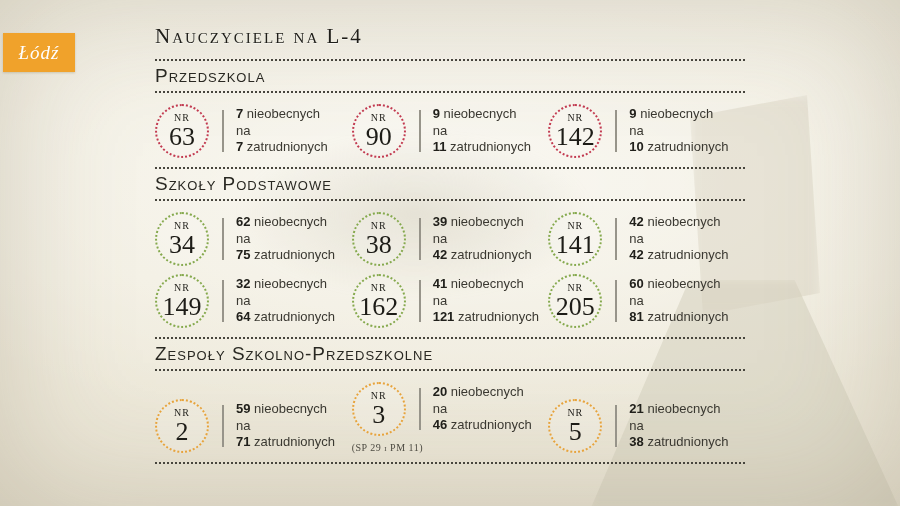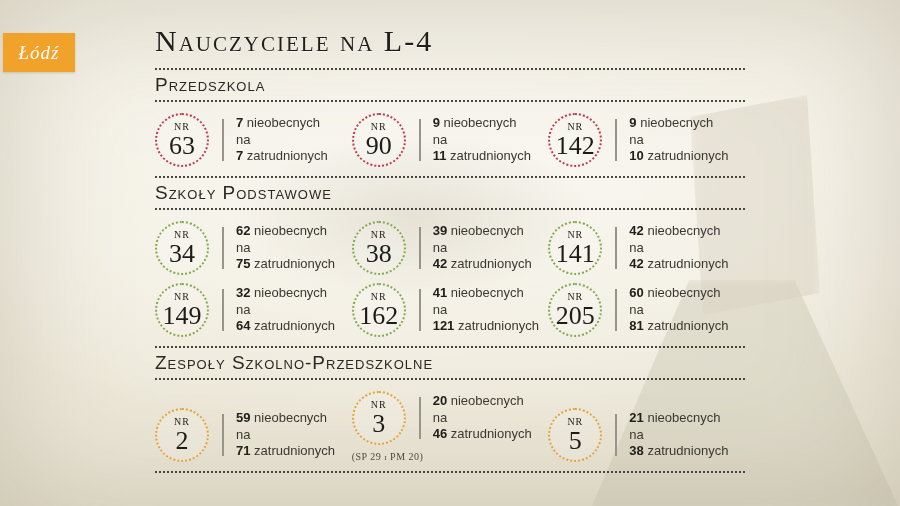--- a/index.html
+++ b/index.html
@@ -57,21 +57,21 @@
   }
 
   .title-row {
     display: flex; justify-content: space-between; align-items: baseline;
     margin-bottom: 10px;
   }
   h1 {
     font-family: "Liberation Serif", serif;
     font-variant: small-caps;
     font-weight: 500;
-    font-size: 30px; letter-spacing: 2px;
+    font-size: 21px; letter-spacing: 2px;
     color: #1f1e19;
     text-shadow: 0 1px 0 rgba(255,255,255,.6);
   }
   .subtitle {
     font-family: "Liberation Serif", serif;
     font-variant: small-caps;
     font-size: 17px; letter-spacing: 1px;
     color: #26251f;
   }
 
@@ -316,21 +316,21 @@
             <span class="nr">NR</span>
             <span class="num">3</span>
           </div>
           <div class="vline"></div>
           <div class="stats">
             <div><b>20</b> <span>nieobecnych</span></div>
             <div>na</div>
             <div><b>46</b> <span>zatrudnionych</span></div>
           </div>
         </div>
-        <div class="caption">(SP 29 i PM 20)</div>
+        <div class="caption">(SP 29 i PM 11)</div>
       </div>
       <div class="cell">
         <div class="item">
           <div class="circle">
             <span class="nr">NR</span>
             <span class="num">5</span>
           </div>
           <div class="vline"></div>
           <div class="stats">
             <div><b>21</b> <span>nieobecnych</span></div>

